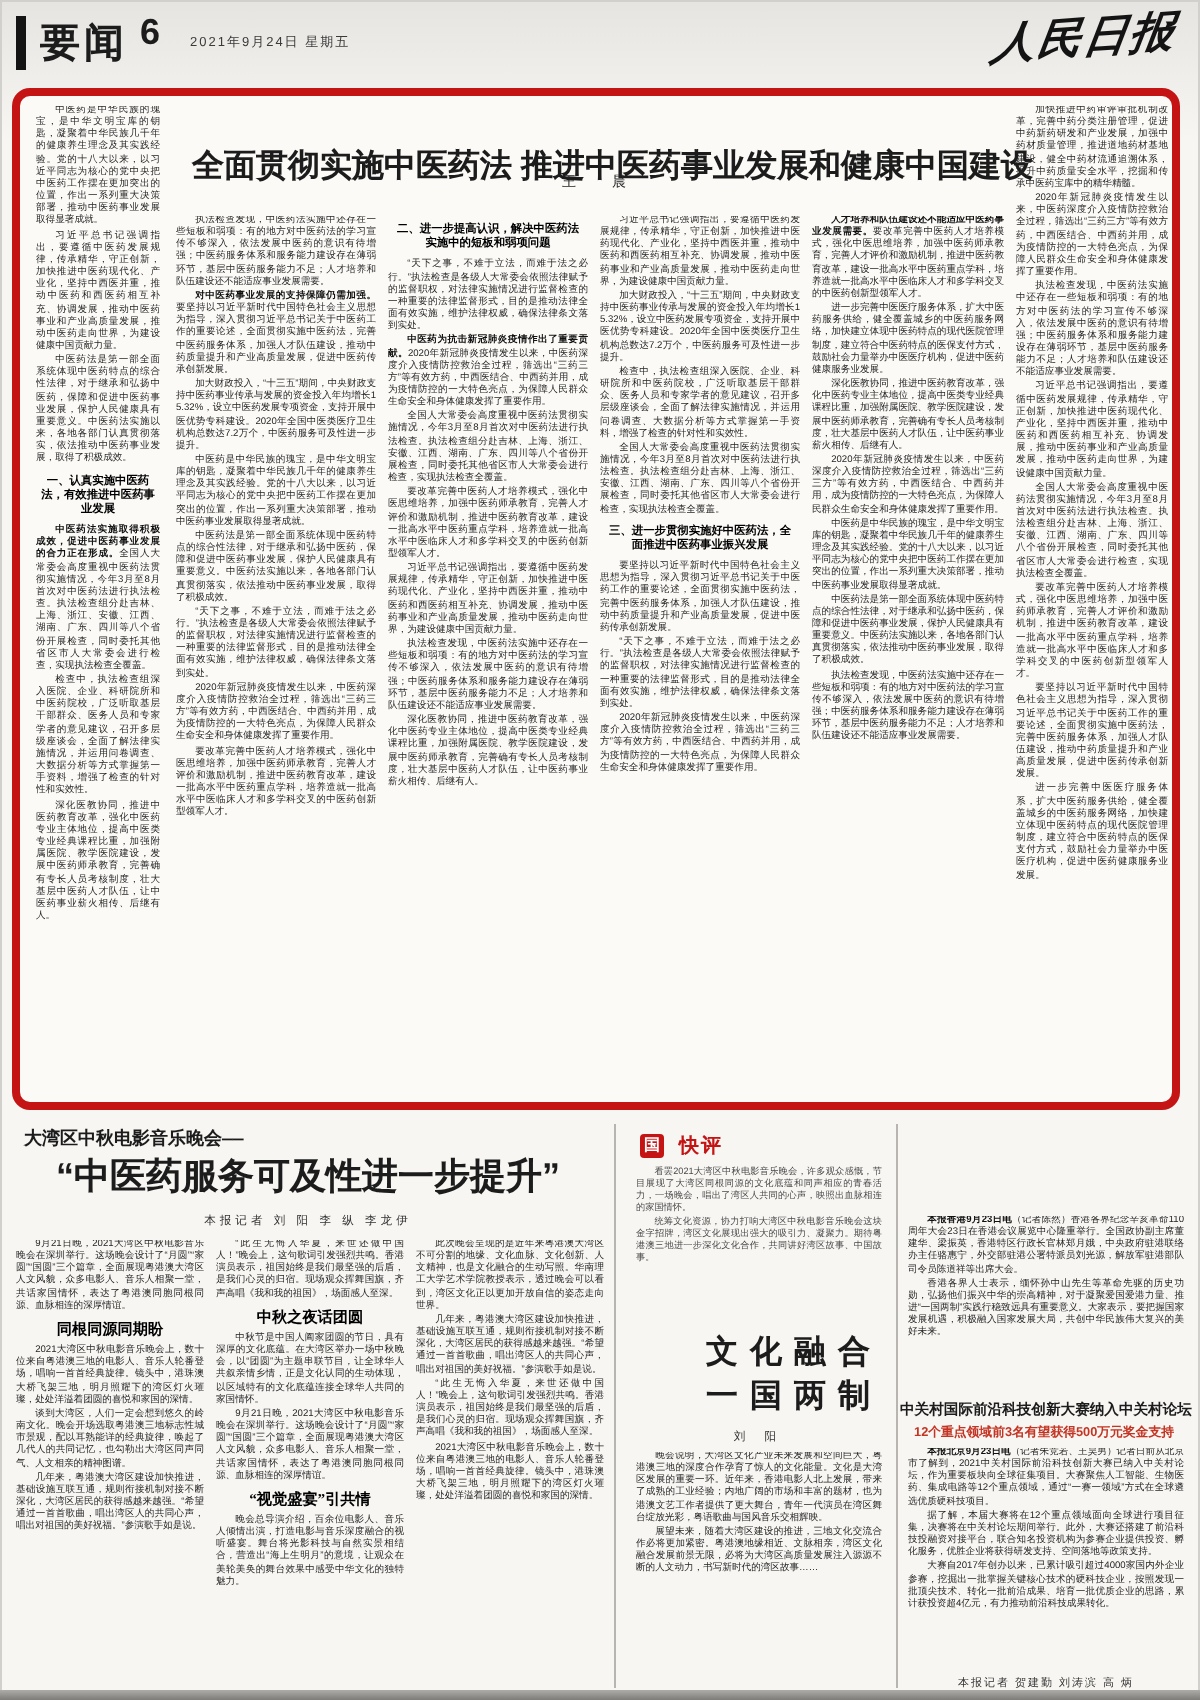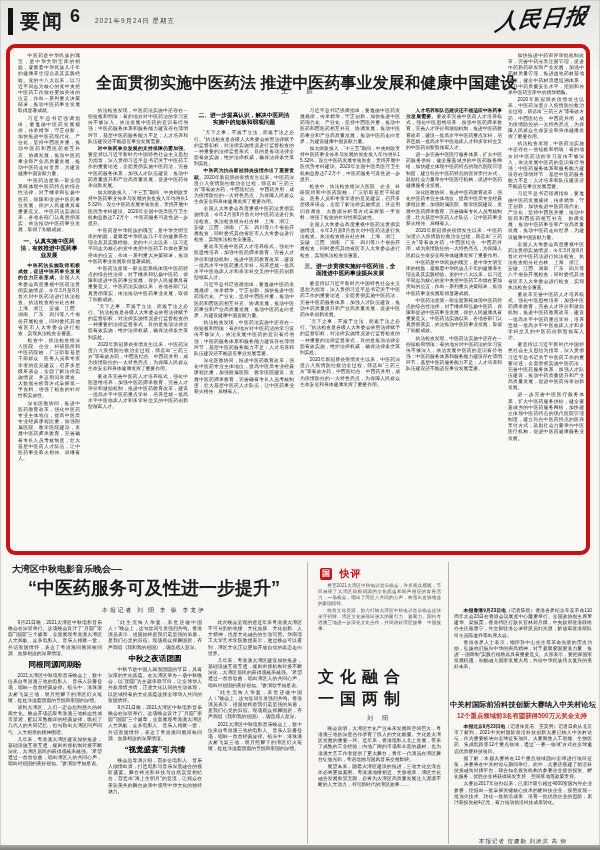--- a/index.html
+++ b/index.html
@@ -48,21 +48,21 @@
   .gc3{left:208px;top:620px;width:94px;height:224px;}
   .sub{font-size:7.6px;font-weight:bold;text-align:center;text-indent:0;margin:5px 0;
        font-family:"Liberation Serif",serif;color:#000;}
   .kp-row{position:absolute;left:320px;top:564px;height:13px;}
   .kp-badge{display:inline-block;width:12px;height:12px;background:#c41414;color:#fff;
        font-size:8px;font-weight:bold;text-align:center;line-height:12px;border-radius:2px;
        vertical-align:middle;}
   .kp-label{display:inline-block;margin-left:3px;color:#c41414;font-size:10px;
        font-weight:900;vertical-align:middle;letter-spacing:1px;}
   .kp-text{left:318px;top:583px;width:123px;height:74px;color:#4a4a4a;font-size:4.6px;line-height:6px;}
-  .wh-title{position:absolute;left:318px;top:666px;width:123px;text-align:left;margin:0;
+  .wh-title{position:absolute;left:318px;top:666px;width:123px;text-align:right;margin:0;
        font-family:"Liberation Serif",serif;font-size:16px;font-weight:900;
        letter-spacing:6px;line-height:22px;}
   .wh-byline{position:absolute;left:318px;top:714px;width:123px;text-align:center;
        font-size:5.8px;letter-spacing:4px;color:#333;}
   .wh-body{left:318px;top:726px;width:123px;height:118px;}
   .hk-head{position:absolute;left:452px;top:568px;width:140px;margin:0;text-align:center;
        font-family:"Liberation Serif",serif;font-size:12.5px;font-weight:900;
        letter-spacing:2px;line-height:17px;}
   .hk-body{left:454px;top:608px;width:138px;height:88px;}
   .zg-head{position:absolute;left:450px;top:700px;width:144px;margin:0;text-align:right;

